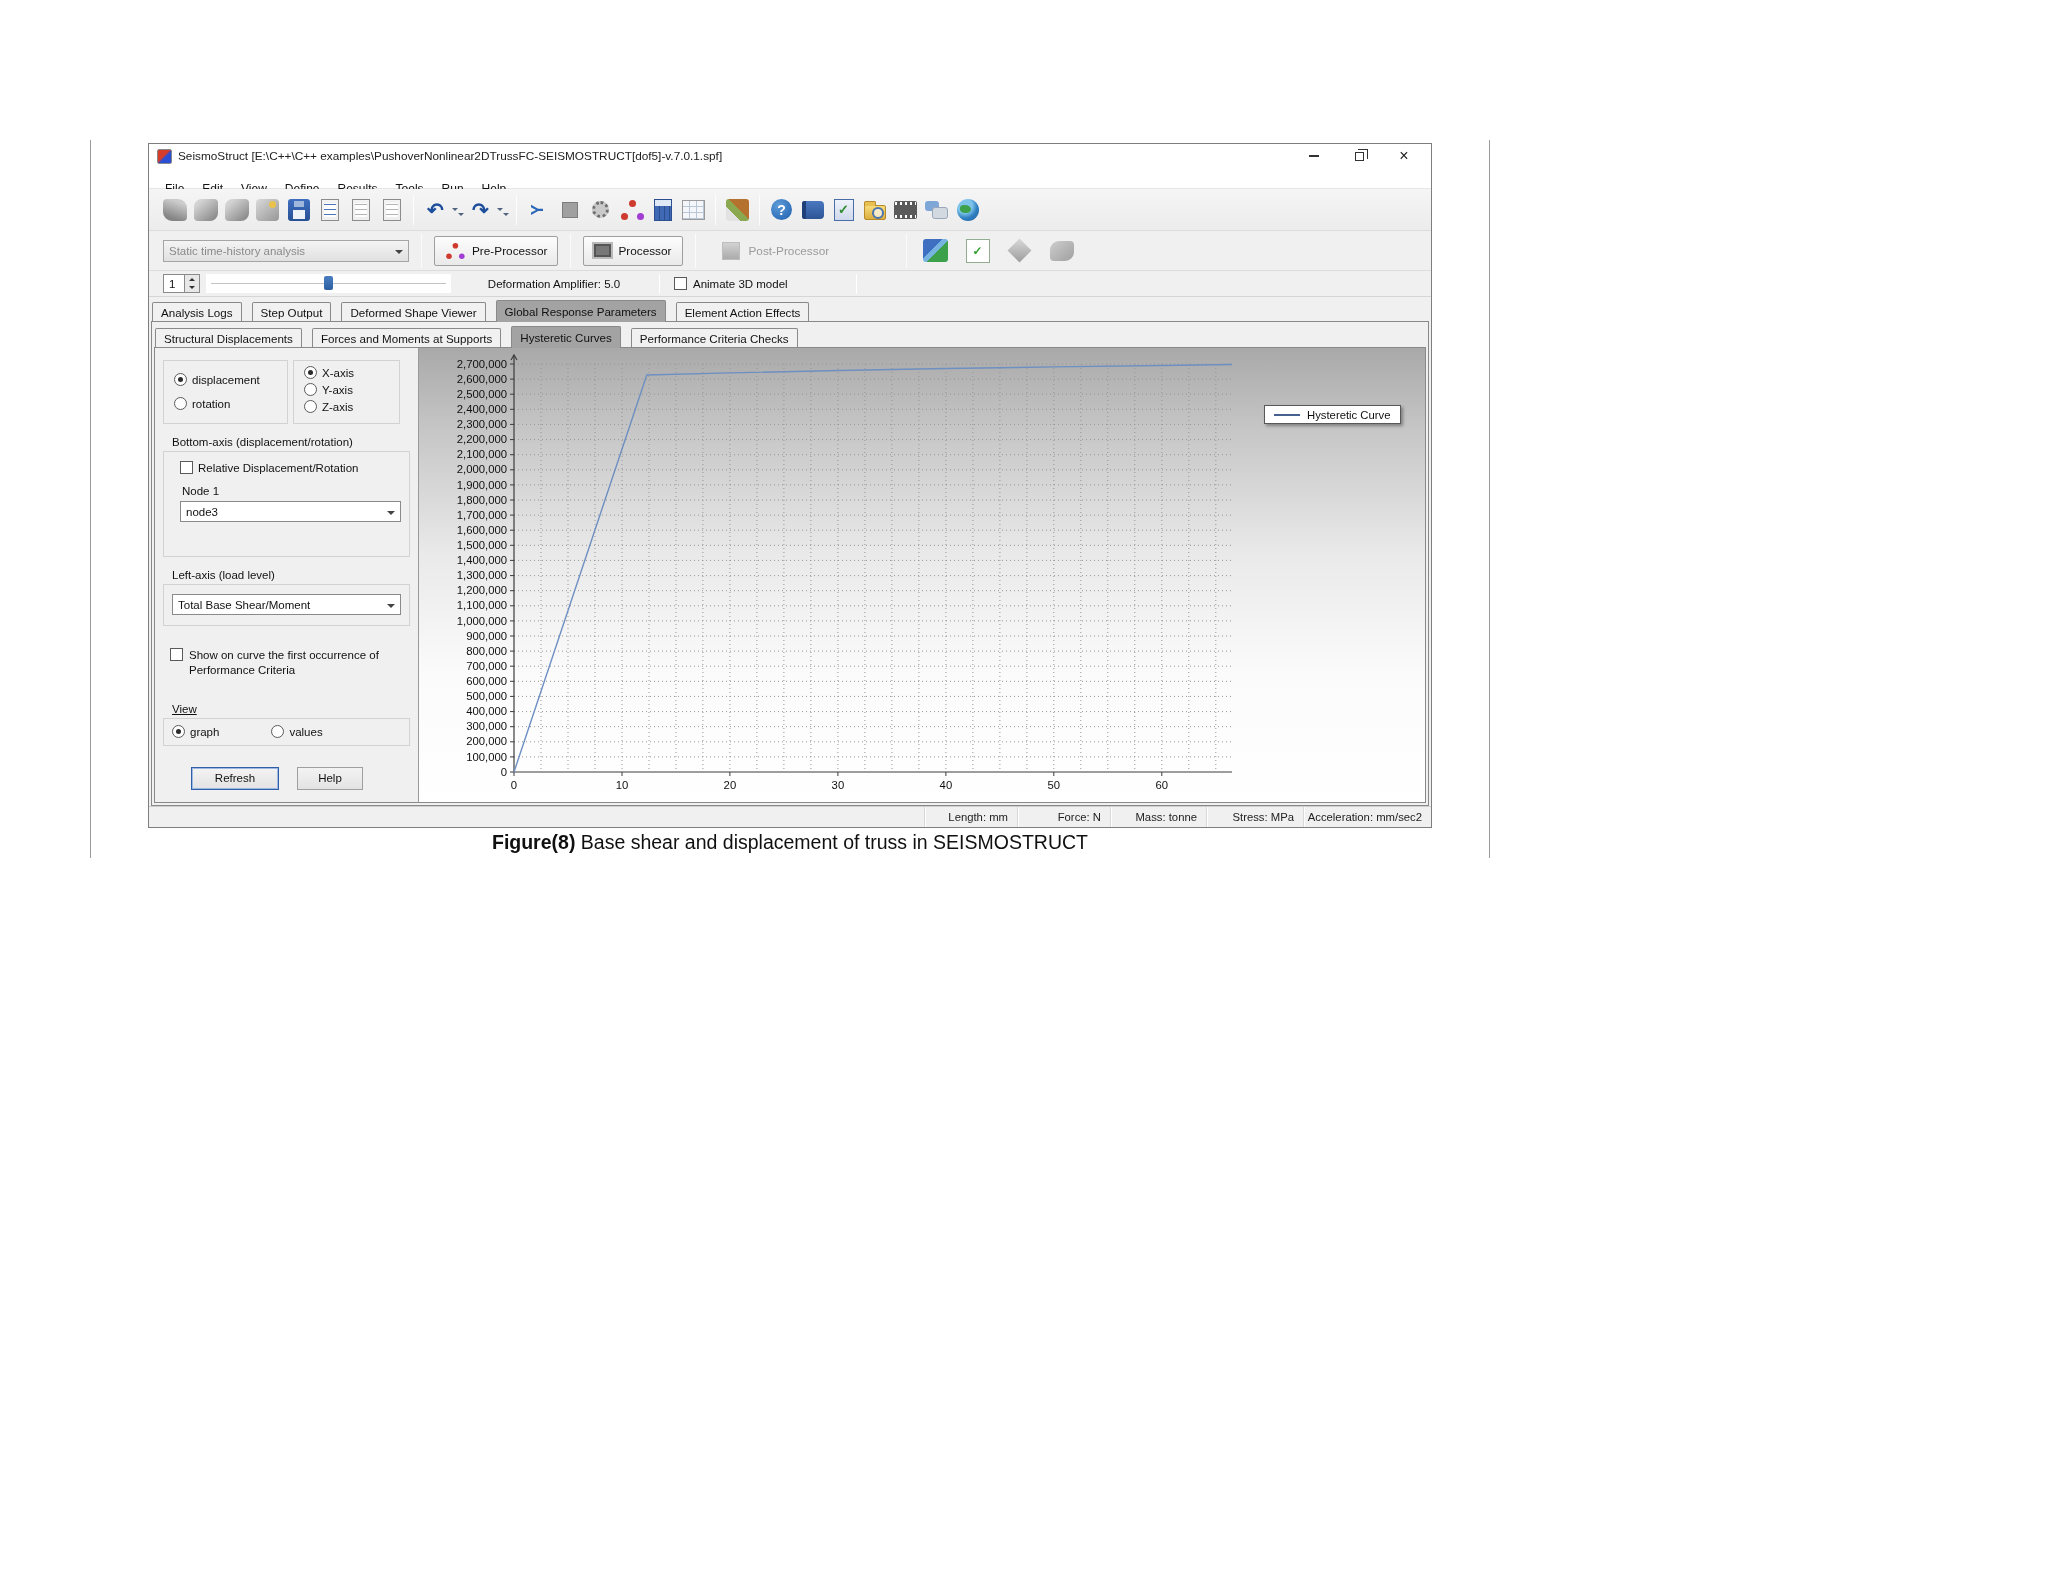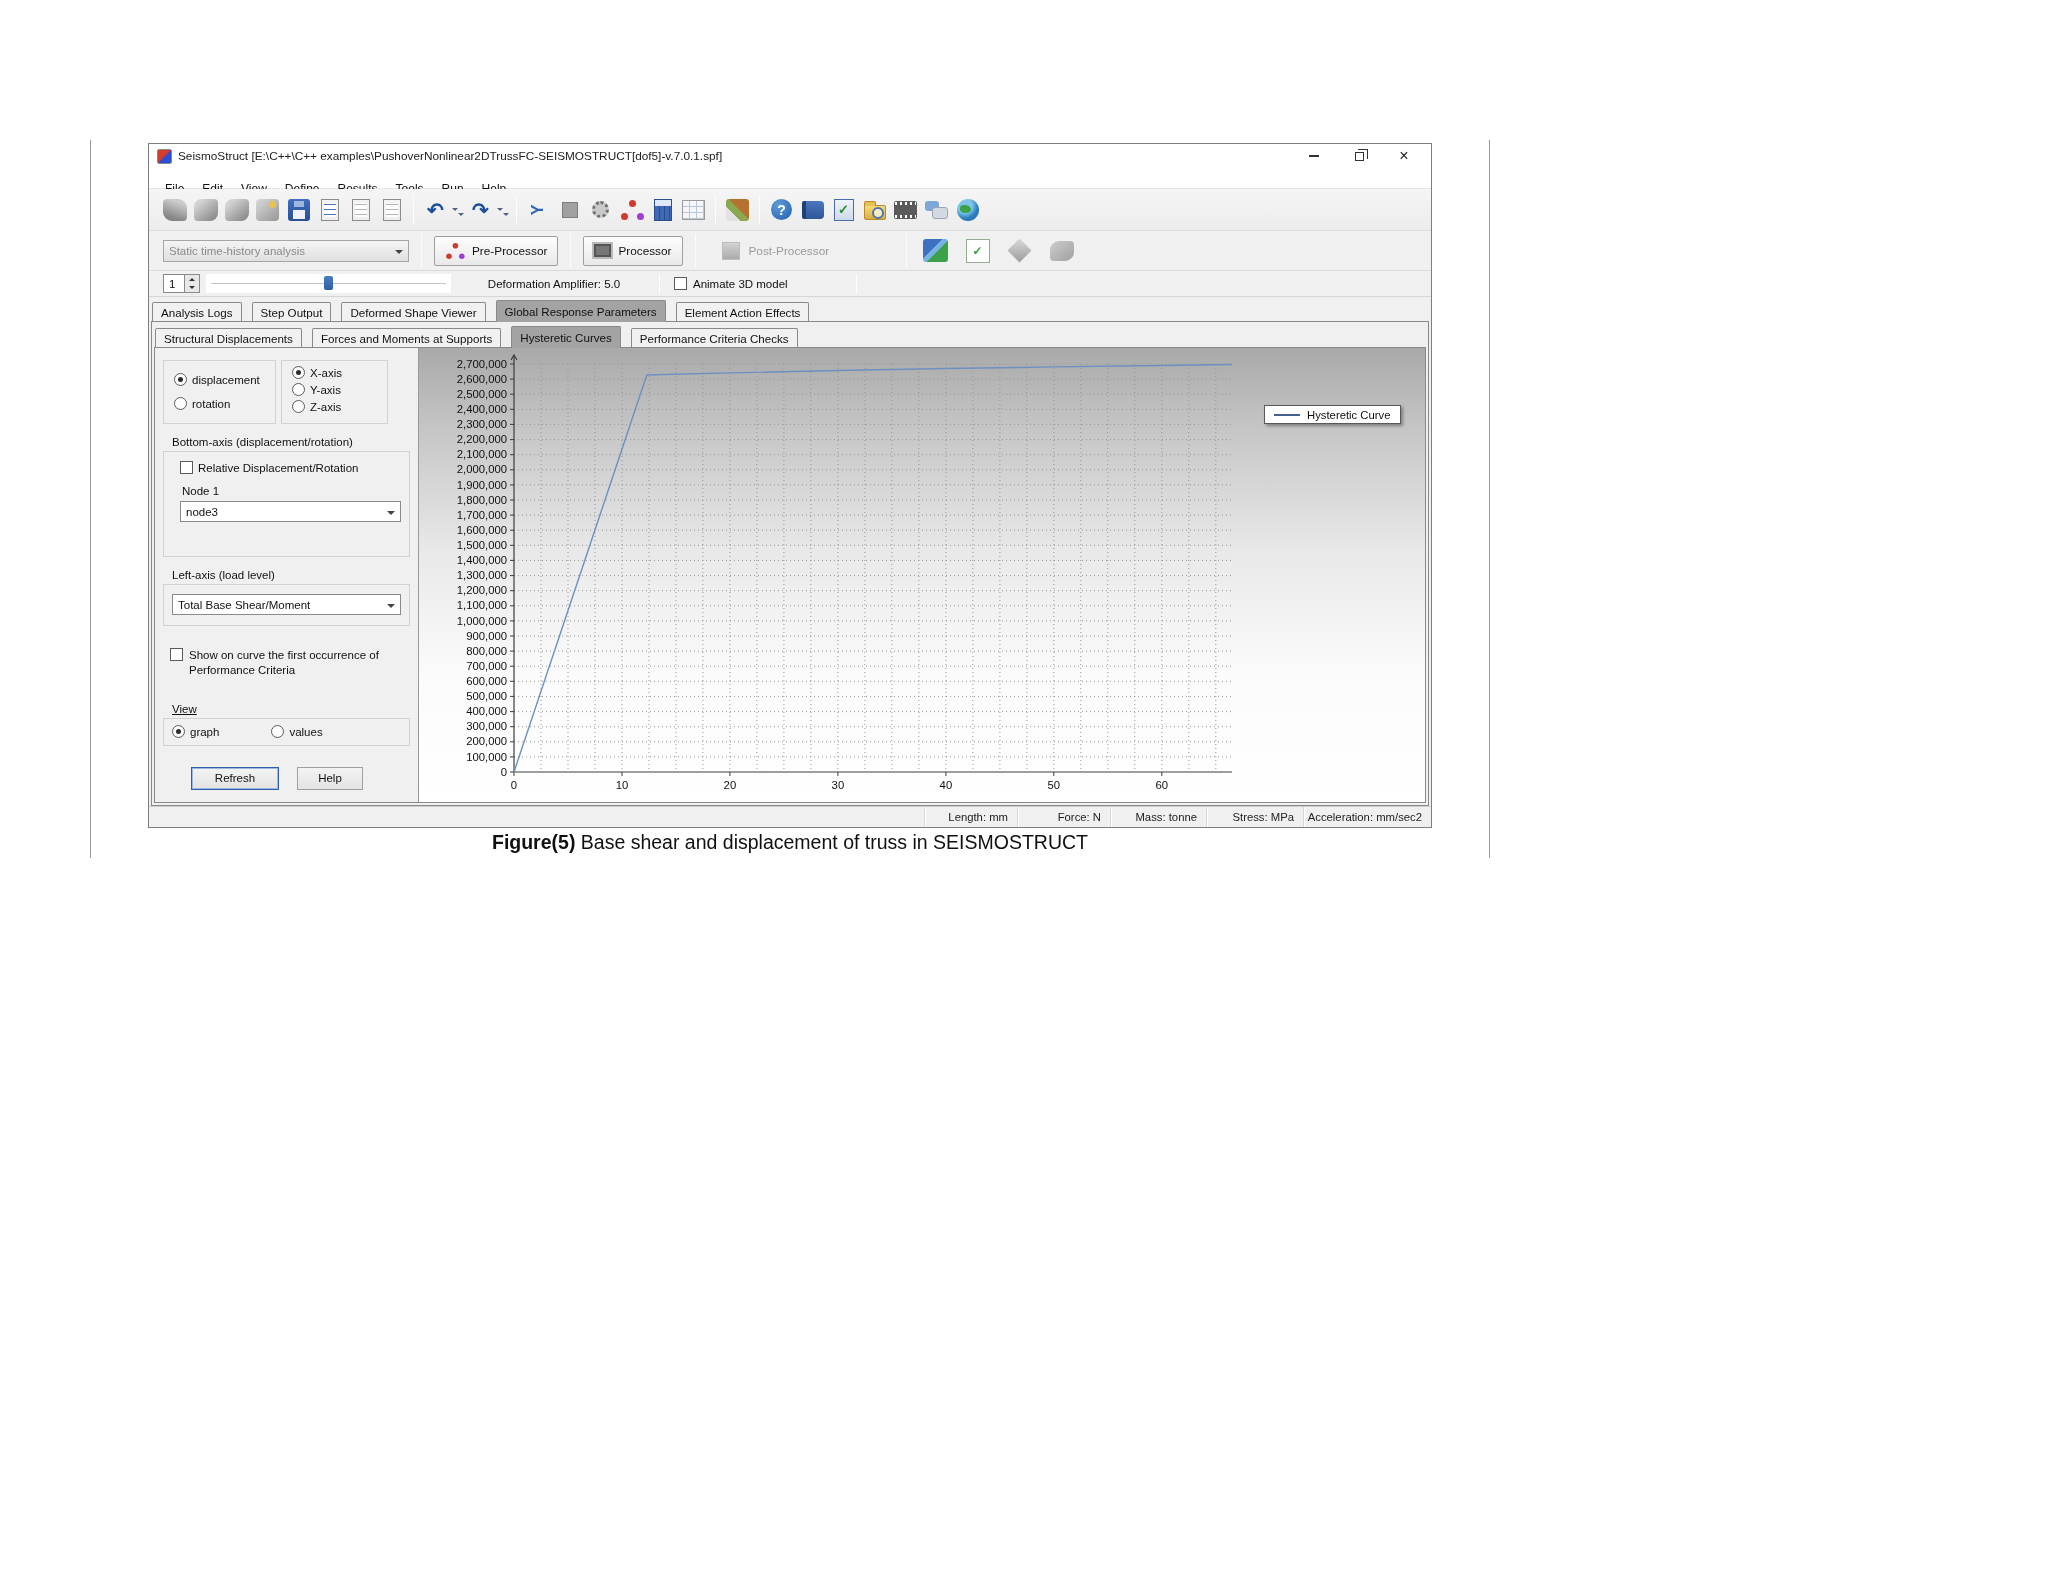--- a/index.html
+++ b/index.html
@@ -127,21 +127,21 @@
   .tab.active{background:#a3a3a3;height:22px;margin-bottom:-1px;position:relative;z-index:3;}
 
   .page1{flex:1;margin:0 2px;border:1px solid #898989;background:#f0f0f0;display:flex;flex-direction:column;min-height:0;}
   .page1 .tabs{margin-top:1px;}
   .page2{flex:1;margin:0 2px 2px;border:1px solid #898989;background:#f0f0f0;display:flex;min-height:0;}
 
   
   .panel{width:263px;flex:0 0 auto;padding:12px 8px 0 8px;font-size:11.5px;}
   .row1{display:flex;gap:5px;}
   .gbox{border:1px solid #d2d2d2;}
-  .gb-quant{width:113px;height:64px;padding:12px 0 12px 10px;display:flex;flex-direction:column;gap:11px;}
+  .gb-quant{width:125px;height:64px;padding:12px 0 12px 10px;display:flex;flex-direction:column;gap:11px;}
   .gb-axis{width:107px;height:64px;padding:5px 0 0 10px;display:flex;flex-direction:column;gap:4px;}
   .opt{display:flex;align-items:center;gap:5px;}
   .radio{width:13px;height:13px;border:1px solid #5a5a5a;border-radius:50%;background:#fff;position:relative;flex:0 0 auto;display:inline-block;}
   .radio.checked::after{content:"";position:absolute;left:3px;top:3px;right:3px;bottom:3px;background:#2b2b2b;border-radius:50%;}
   .glabel{margin:12px 0 3px 9px;}
   .gb-bottom{height:106px;padding:9px 8px 0 16px;}
   .sublabel{margin:11px 0 4px 2px;}
   .combo.w{width:100%;height:21px;}
   .gb-left{height:42px;padding:9px 8px 0 8px;margin-top:2px;}
   .check2{display:flex;gap:6px;margin:22px 0 0 7px;align-items:flex-start;line-height:1.3;}
@@ -591,14 +591,14 @@
     <div class="sb-panel sb-w1">Length: mm</div>
     <div class="sb-panel sb-w2">Force: N</div>
     <div class="sb-panel sb-w3">Mass: tonne</div>
     <div class="sb-panel sb-w4">Stress: MPa</div>
     <div class="sb-panel sb-w5">Acceleration: mm/sec2</div>
   </div>
 
 </div>
 
 <div class="caption">
-  <span class="cap-bold">Figure(5)</span><span> Base shear and displacement of truss in SEISMOSTRUCT</span>
+  <span class="cap-bold">Figure(8)</span><span> Base shear and displacement of truss in SEISMOSTRUCT</span>
 </div>
 
 </body></html>

